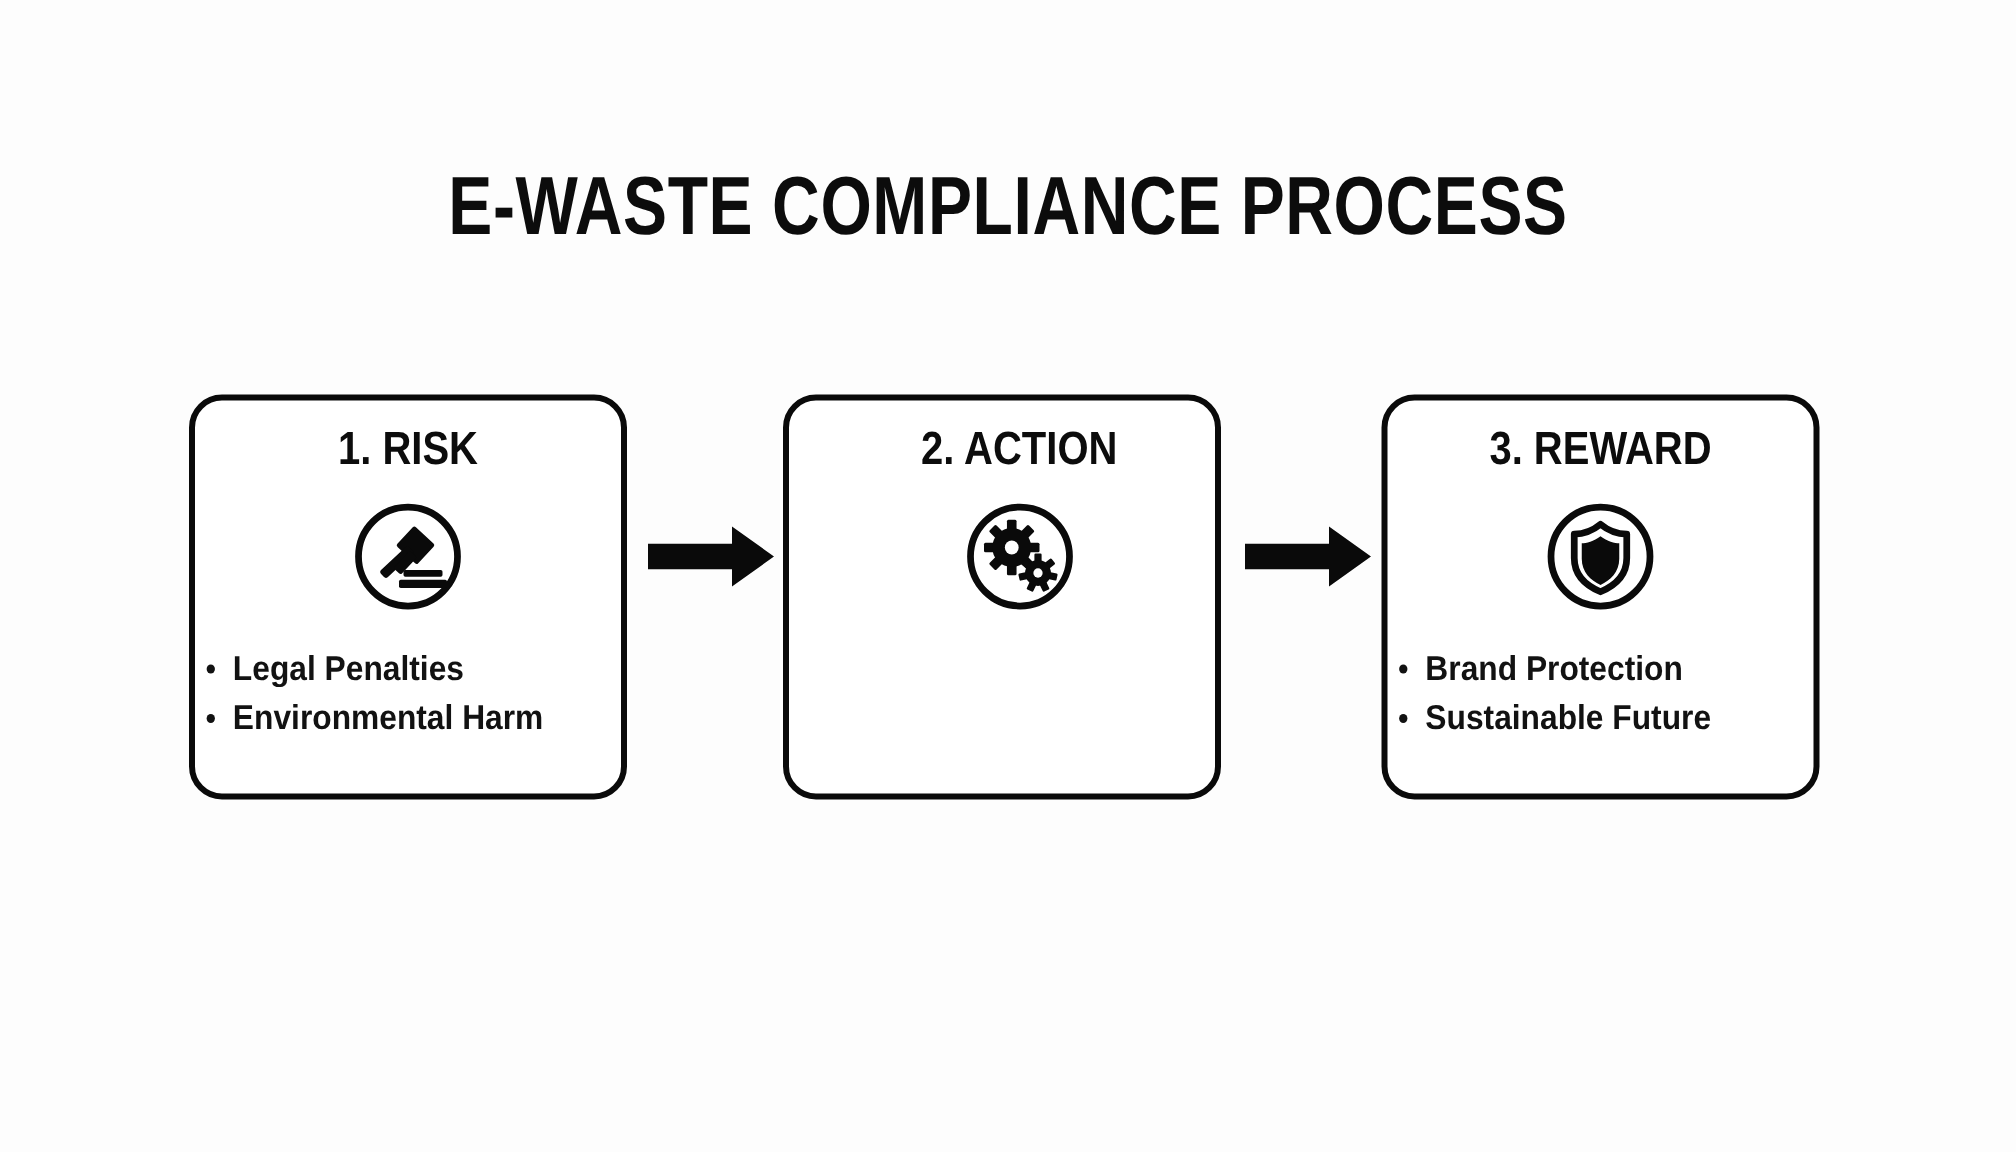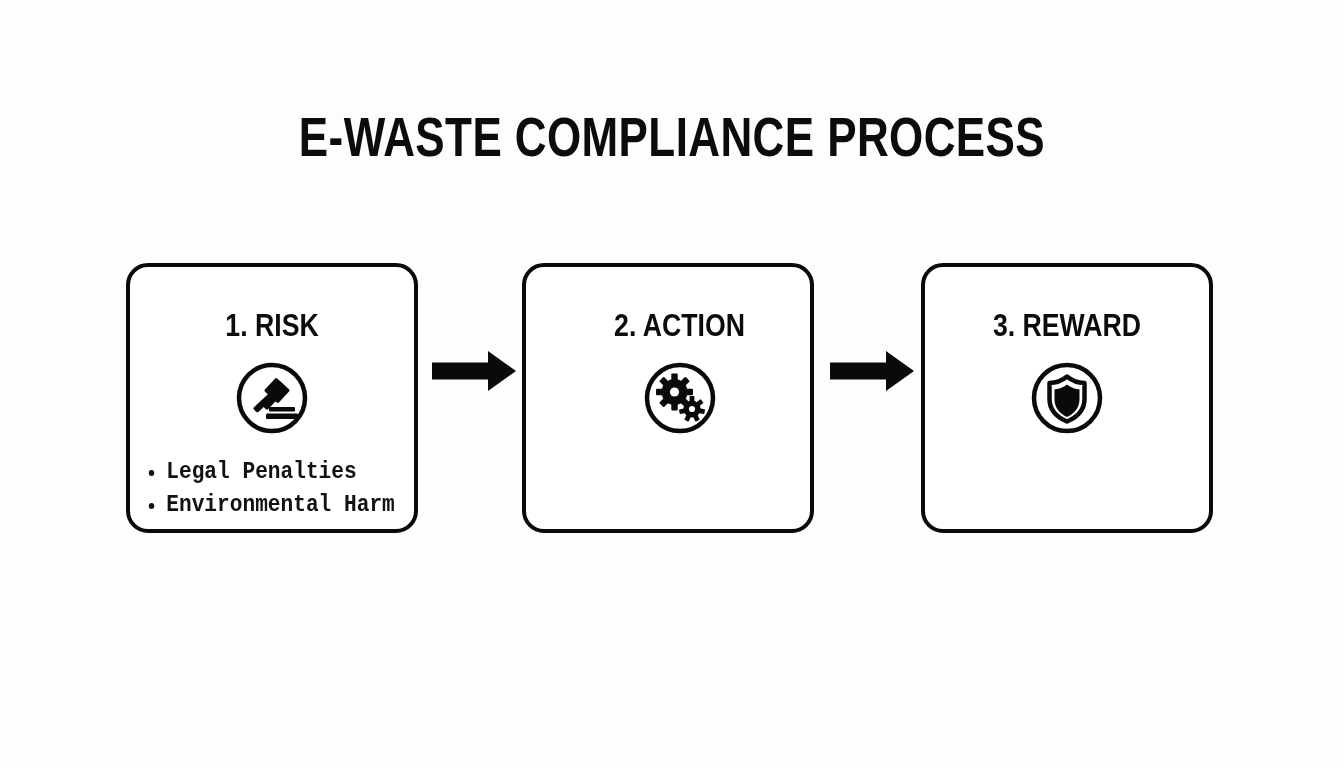--- a/index.html
+++ b/index.html
@@ -58,21 +58,20 @@
     box-sizing: border-box;
   }
   .card-1 { left: 0px; }
   .card-2 { left: 396px; padding-left: 23px; }
   .card-3 { left: 795px; }
 
   .card-inner {
     position: relative;
     width: 100%;
     height: 100%;
-    margin-top: 27px;
   }
 
   .card-heading {
     position: absolute;
     top: 16px;
     left: 0;
     width: 100%;
     text-align: center;
     font-weight: 700;
     font-size: 31px;
@@ -89,26 +88,25 @@
     left: 50%;
     margin-left: -38px;
     width: 76px;
     height: 76px;
   }
   .card-icon svg { display: block; width: 76px; height: 76px; }
 
   .bullets {
     position: absolute;
     top: 162px;
-    left: 16px;
+    left: 5px;
     width: 340px;
     margin: 0;
     padding: 0;
     list-style: none;
-    font-family: Liberation Mono, monospace;
   }
   .bullet {
     position: relative;
     padding-left: 22px;
     font-weight: 700;
     font-size: 23px;
     line-height: 33px;
     color: #121212;
     white-space: nowrap;
     transform: scaleX(0.92);
@@ -213,20 +211,24 @@
     <div class="card card-3">
       <div class="card-inner">
         <div class="card-heading">3. REWARD</div>
         <div class="card-icon">
           <svg viewBox="0 0 76 76" xmlns="http://www.w3.org/2000/svg">
             <circle cx="38" cy="38" r="33" fill="none" stroke="#0a0a0a" stroke-width="4.5"></circle>
             <path d="M38 16.5 C32 21.5 25.5 23 20.5 23 L20.5 39 C20.5 50.5 28.5 57.5 38 61.5 C47.5 57.5 55.5 50.5 55.5 39 L55.5 23 C50.5 23 44 21.5 38 16.5 Z" fill="none" stroke="#0a0a0a" stroke-width="4.5" stroke-linejoin="round"></path>
             <path d="M38 24.5 C33.5 28 28.5 29.2 25.5 29.2 L25.5 39.5 C25.5 48.5 31.5 53.8 38 57 C44.5 53.8 50.5 48.5 50.5 39.5 L50.5 29.2 C47.5 29.2 42.5 28 38 24.5 Z" fill="#0a0a0a"></path>
           </svg>
         </div>
+        <ul class="bullets">
+          <li class="bullet">Brand Protection</li>
+          <li class="bullet">Sustainable Future</li>
+        </ul>
       </div>
     </div>
 
   </div>
 
   <div class="arrow arrow-1">
     <svg viewBox="0 0 88 44" xmlns="http://www.w3.org/2000/svg">
       <path d="M2 13.5 L58 13.5 L58 2 L86 22 L58 42 L58 30.5 L2 30.5 Z" fill="#0a0a0a"></path>
     </svg>
   </div>

